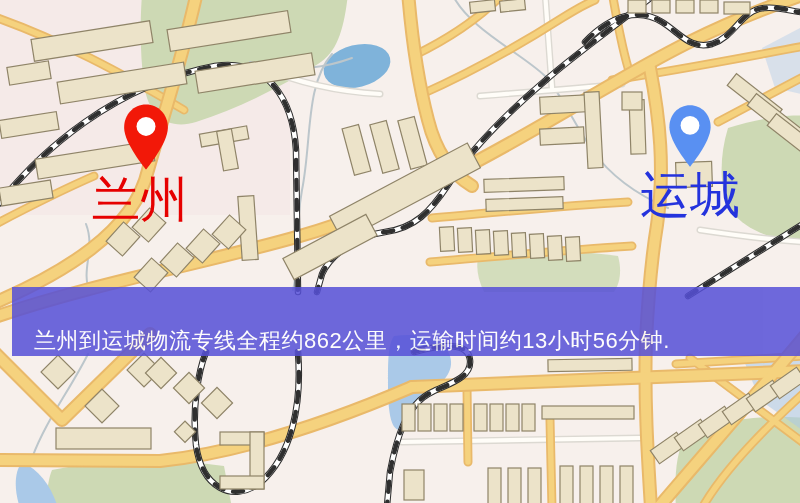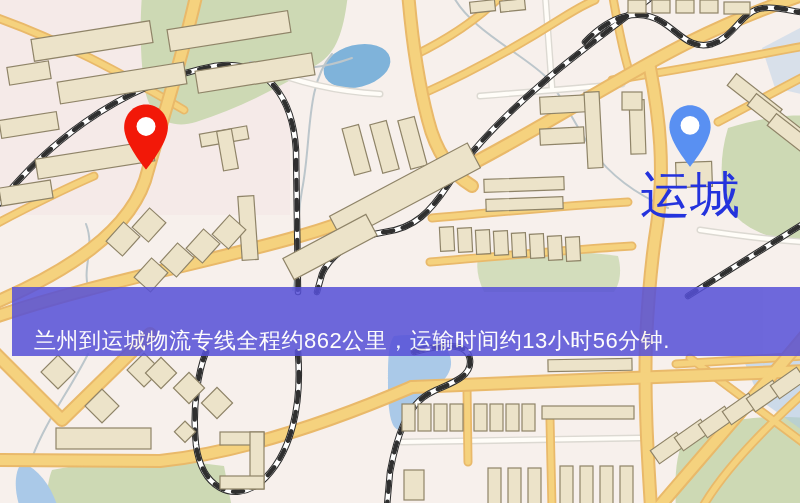--- a/index.html
+++ b/index.html
@@ -224,20 +224,21 @@
       <rect class="b" x="780" y="367" width="16" height="32" transform="rotate(55 788 383)"></rect>
     </g>
   </svg>
 
   <div class="marker" style="left:121px;top:102px;">
     <svg width="50" height="70" viewBox="0 0 40 56">
       <path d="M20 2 C10 2 2.5 10 2.5 20.5 C2.5 33 20 54 20 54 C20 54 37.5 33 37.5 20.5 C37.5 10 30 2 20 2 Z" fill="var(--pin-origin,#f21808)"></path>
       <circle cx="20" cy="19.5" r="7.6" fill="#ffffff"></circle>
     </svg>
   </div>
+  <div class="pin-label label-origin">兰州</div>
 
   <div class="marker" style="left:664px;top:103px;">
     <svg width="52" height="66" viewBox="0 0 40 56">
       <path d="M20 2 C10 2 2.5 10 2.5 20.5 C2.5 33 20 54 20 54 C20 54 37.5 33 37.5 20.5 C37.5 10 30 2 20 2 Z" fill="var(--pin-destination,#5990f2)"></path>
       <circle cx="20" cy="19" r="8" fill="#ffffff"></circle>
     </svg>
   </div>
   <div class="pin-label label-dest">运城</div>
 
   <div class="banner">

